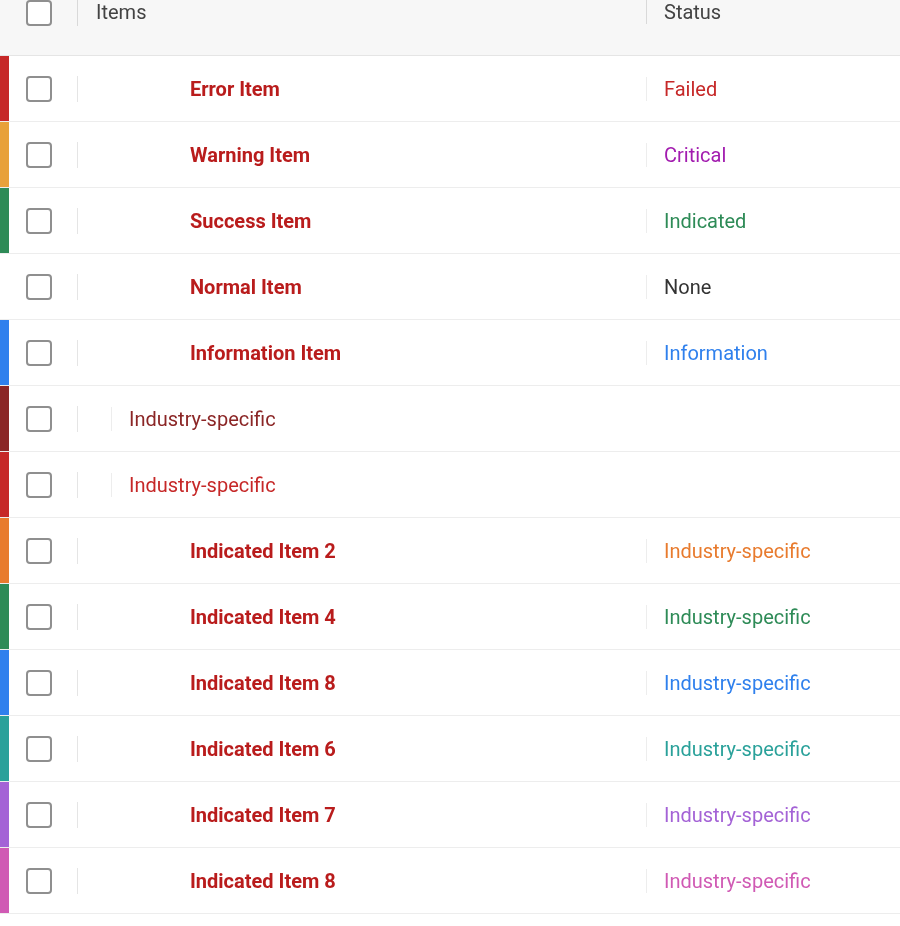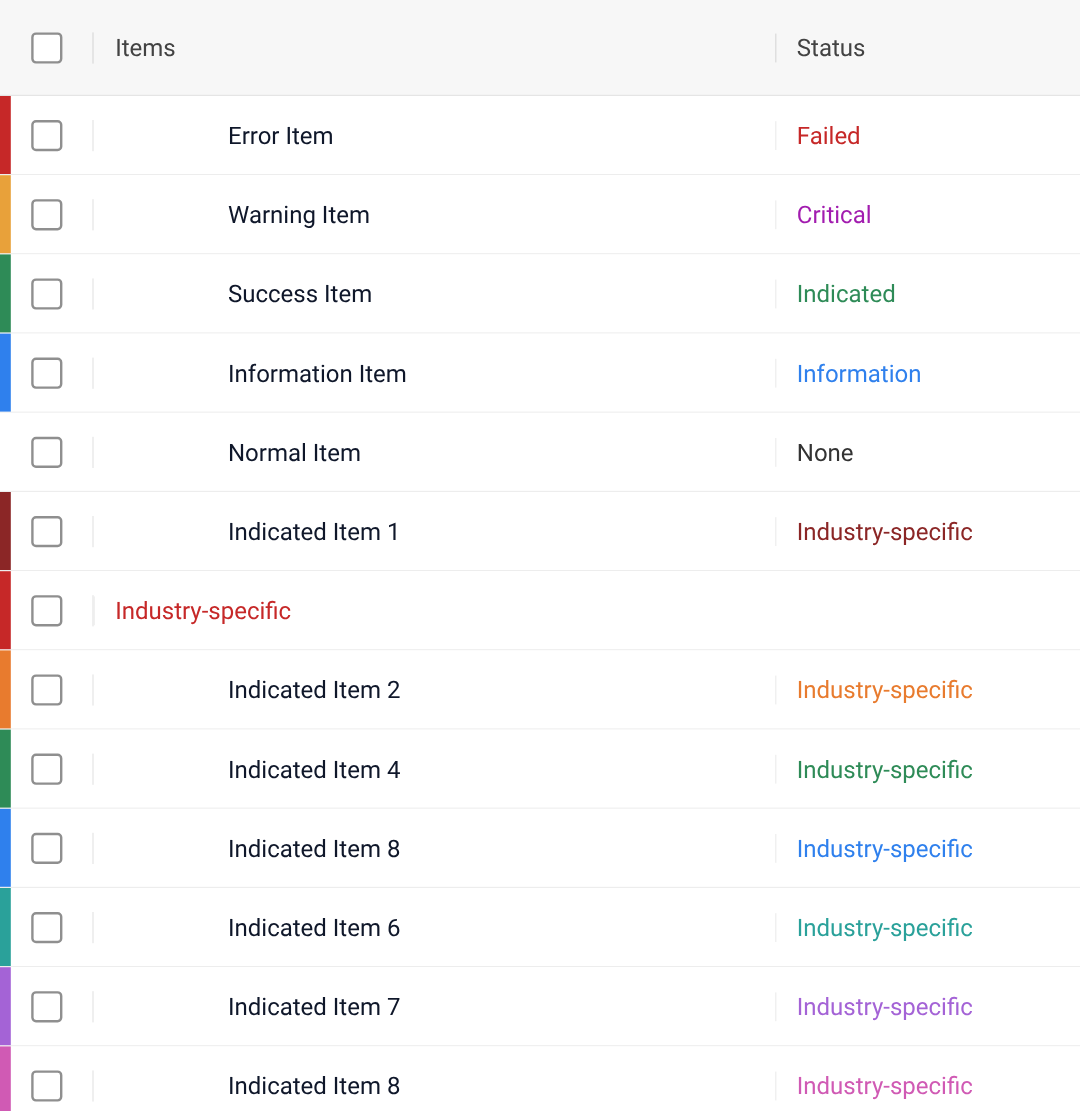--- a/index.html
+++ b/index.html
@@ -6,22 +6,22 @@
     html, body {
       font-family: -apple-system, BlinkMacSystemFont, "Segoe UI", Roboto, "Helvetica Neue", Arial, sans-serif;
       font-size: 20px;
       color: #333;
       background: #fff;
       width: 900px;
     }
     .table { width: 100%; }
     .header-row {
       display: flex;
-      align-items: center;
-      height: 80px;
+      align-items: flex-start;
+      height: 56px;
       background: #f7f7f7;
       border-bottom: 1px solid #e5e5e5;
       position: relative;
     }
     .row {
       display: flex;
       align-items: center;
       height: 66px;
       border-bottom: 1px solid #ededed;
       position: relative;
@@ -75,40 +75,41 @@
     .header-row .items-cell {
       padding-left: 18px;
     }
     .status-cell {
       width: 254px;
       padding-left: 18px;
       display: flex;
       align-items: center;
       position: relative;
       flex-shrink: 0;
+      margin-left: 33px;
     }
     .status-cell::before {
       content: "";
       position: absolute;
       left: 0;
       top: 0;
       bottom: 0;
       width: 1px;
       background: #ededed;
     }
     .header-row .status-cell::before {
       background: #d9d9d9;
     }
     .header-label {
       color: #434343;
       font-weight: 400;
     }
     .item-label {
-      color: #0f172a;
-      font-weight: 400;
+      color: #b91c1c;
+      font-weight: 700;
     }
   </style>
 </head>
 <body>
 
 <div class="table">
   <div class="header-row">
     <div class="checkbox-cell">
       <div class="checkbox"></div>
     </div>
@@ -150,49 +151,46 @@
           <div class="checkbox"></div>
         </div>
         <div class="items-cell">
           <span class="item-label">Success Item</span>
         </div>
         <div class="status-cell">
           <span style="color: rgb(46, 139, 87);">Indicated</span>
         </div>
       </div>
       <div class="row">
+        <div class="checkbox-cell">
+          <div class="checkbox"></div>
+        </div>
+        <div class="items-cell">
+          <span class="item-label">Normal Item</span>
+        </div>
+        <div class="status-cell">
+          <span style="color: rgb(51, 51, 51);">None</span>
+        </div>
+      </div>
+      <div class="row">
         <div class="stripe" style="background: rgb(47, 128, 237);"></div>
         <div class="checkbox-cell">
           <div class="checkbox"></div>
         </div>
         <div class="items-cell">
           <span class="item-label">Information Item</span>
         </div>
         <div class="status-cell">
           <span style="color: rgb(47, 128, 237);">Information</span>
         </div>
       </div>
       <div class="row">
-        <div class="checkbox-cell">
-          <div class="checkbox"></div>
-        </div>
-        <div class="items-cell">
-          <span class="item-label">Normal Item</span>
-        </div>
-        <div class="status-cell">
-          <span style="color: rgb(51, 51, 51);">None</span>
-        </div>
-      </div>
-      <div class="row">
         <div class="stripe" style="background: rgb(139, 38, 38);"></div>
         <div class="checkbox-cell">
           <div class="checkbox"></div>
-        </div>
-        <div class="items-cell">
-          <span class="item-label">Indicated Item 1</span>
         </div>
         <div class="status-cell">
           <span style="color: rgb(139, 38, 38);">Industry-specific</span>
         </div>
       </div>
       <div class="row">
         <div class="stripe" style="background: rgb(198, 40, 40);"></div>
         <div class="checkbox-cell">
           <div class="checkbox"></div>
         </div>

